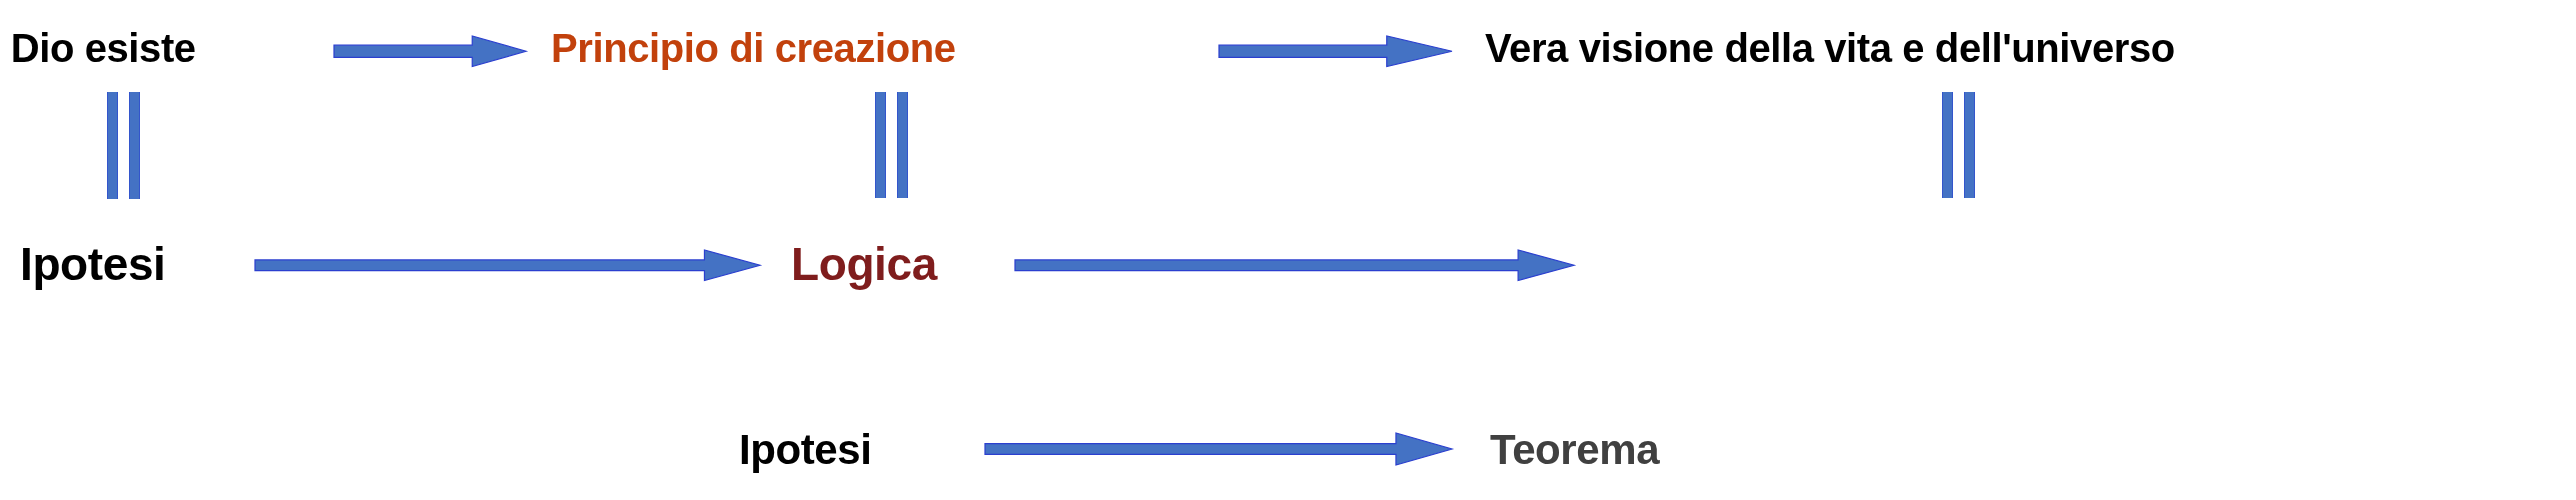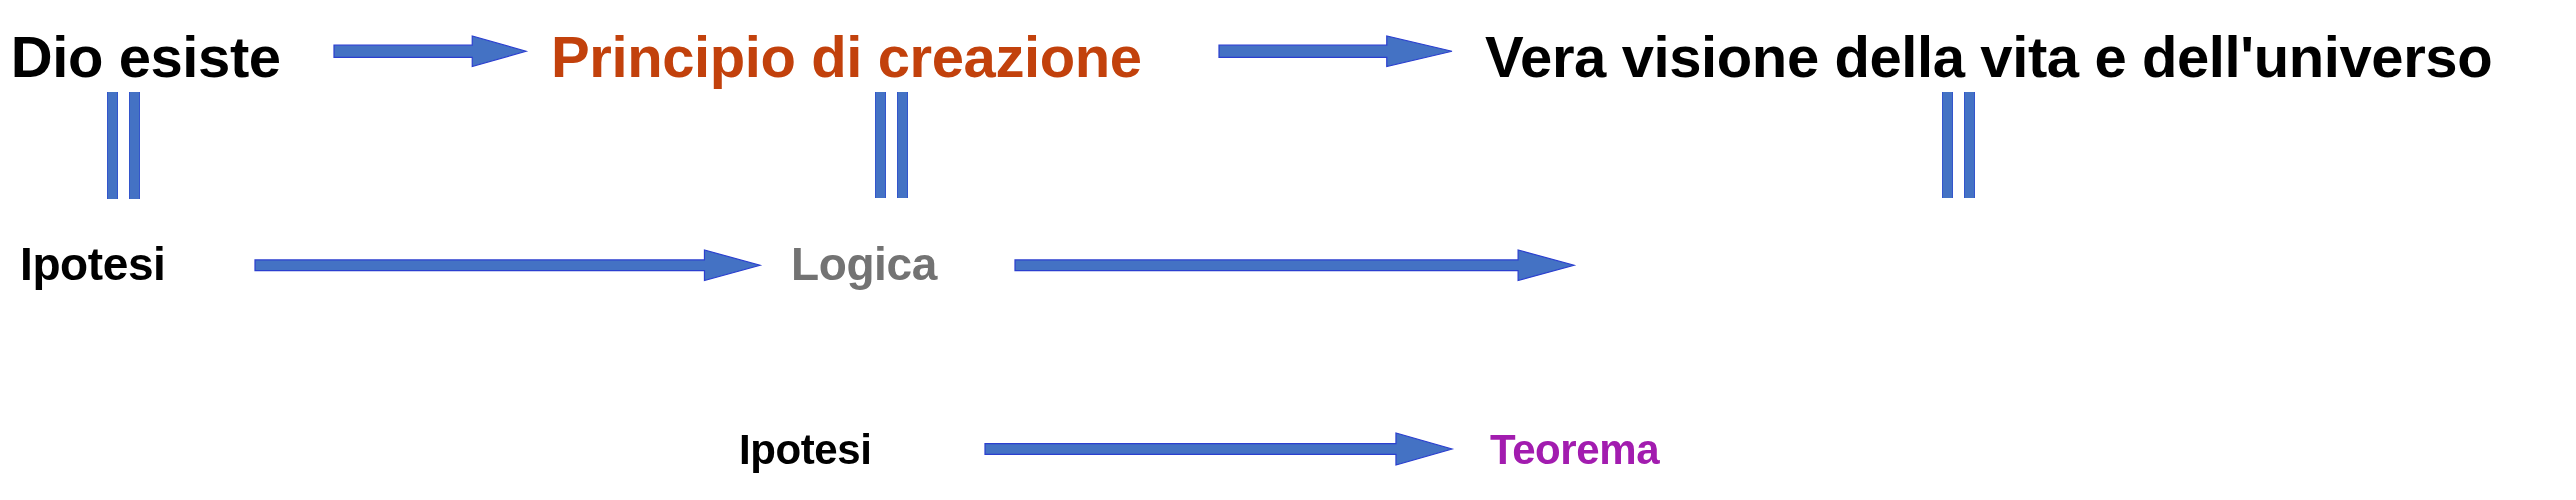--- a/index.html
+++ b/index.html
@@ -24,21 +24,21 @@
     position: absolute;
     font-family: "Liberation Sans", "DejaVu Sans", sans-serif;
     font-weight: 700;
     color: #000000;
     white-space: nowrap;
     line-height: 1;
     transform-origin: left center;
     letter-spacing: -0.4px;
   }
 
-  .row1 .node-label { font-size: 58px; }
+  .row1 .node-label { font-size: 40px; }
   .row2 .node-label { font-size: 46px; }
   .row3 .node-label { font-size: 42px; }
 
   
   .block-arrow {
     position: absolute;
   }
   .block-arrow svg {
     display: block;
     width: 100%;
@@ -101,41 +101,41 @@
 
   <div class="equiv" style="left: 1942px; top: 92px; height: 106px;">
     <span class="bar" style="background: rgb(68, 114, 196);"></span>
     <span class="bar" style="background: rgb(68, 114, 196);"></span>
   </div>
 
   <div class="row-group row2">
 
     <div class="node-label" style="left: 20px; top: 241px; color: rgb(0, 0, 0);">Ipotesi</div>
 
-    <div class="node-label" style="left: 791px; top: 241px; color: #737373;">Logica</div>
+    <div class="node-label" style="left: 791px; top: 241px; color: #7f1d1d;">Logica</div>
 
 
     <div class="block-arrow" style="left: 255px; top: 250px; width: 505px; height: 30.5px;">
       <svg viewBox="0 0 100 40" preserveAspectRatio="none">
         <polygon points="0,13 89,13 89,0 100,20 89,40 89,27 0,27" fill="#4472C4" stroke="#2B3FCF" stroke-width="1.2" vector-effect="non-scaling-stroke"></polygon>
       </svg>
     </div>
 
     <div class="block-arrow" style="left: 1015px; top: 250px; width: 559px; height: 30.5px;">
       <svg viewBox="0 0 100 40" preserveAspectRatio="none">
         <polygon points="0,13 90,13 90,0 100,20 90,40 90,27 0,27" fill="#4472C4" stroke="#2B3FCF" stroke-width="1.2" vector-effect="non-scaling-stroke"></polygon>
       </svg>
     </div>
   </div>
 
   <div class="row-group row3">
 
     <div class="node-label" style="left: 739px; top: 429px; color: rgb(0, 0, 0);">Ipotesi</div>
 
-    <div class="node-label" style="left: 1490px; top: 429px; color: #a21caf;">Teorema</div>
+    <div class="node-label" style="left: 1490px; top: 429px; color: #404040;">Teorema</div>
 
     <div class="block-arrow" style="left: 985px; top: 433px; width: 467px; height: 32px;">
       <svg viewBox="0 0 100 42" preserveAspectRatio="none">
         <polygon points="0,14 88,14 88,0 100,21 88,42 88,28 0,28" fill="#4472C4" stroke="#2B3FCF" stroke-width="1.2" vector-effect="non-scaling-stroke"></polygon>
       </svg>
     </div>
   </div>
 
 </div>
 

